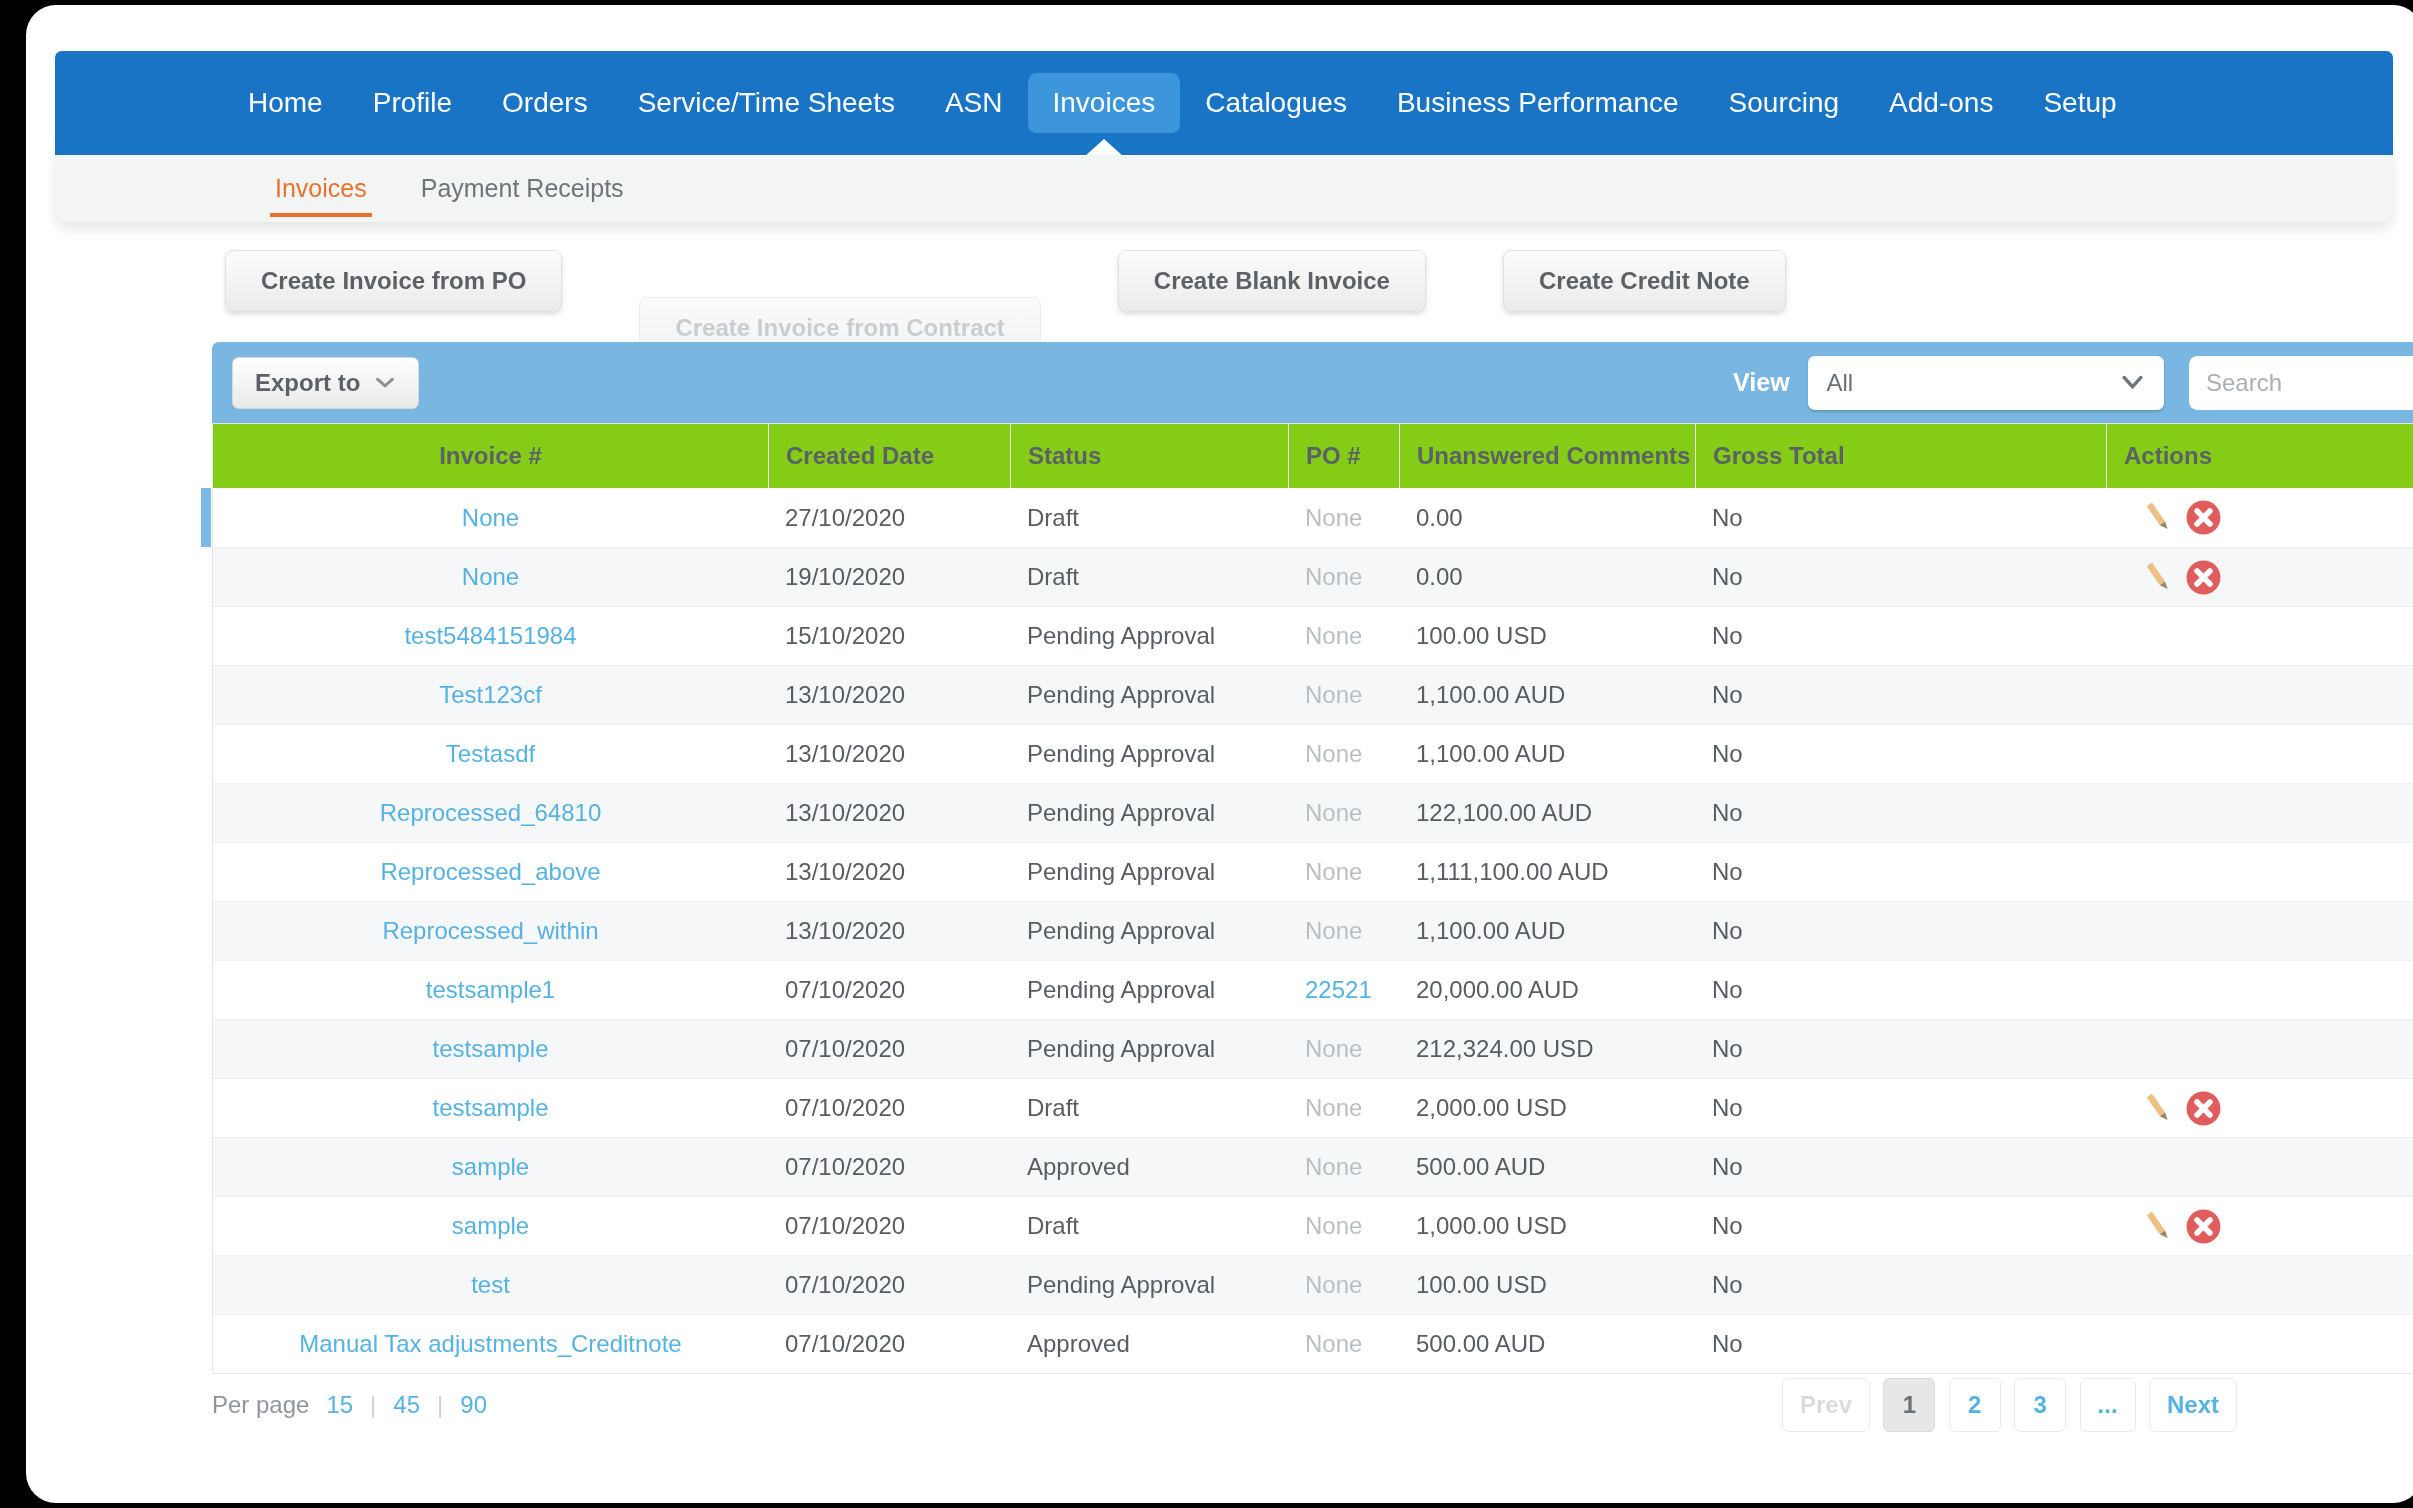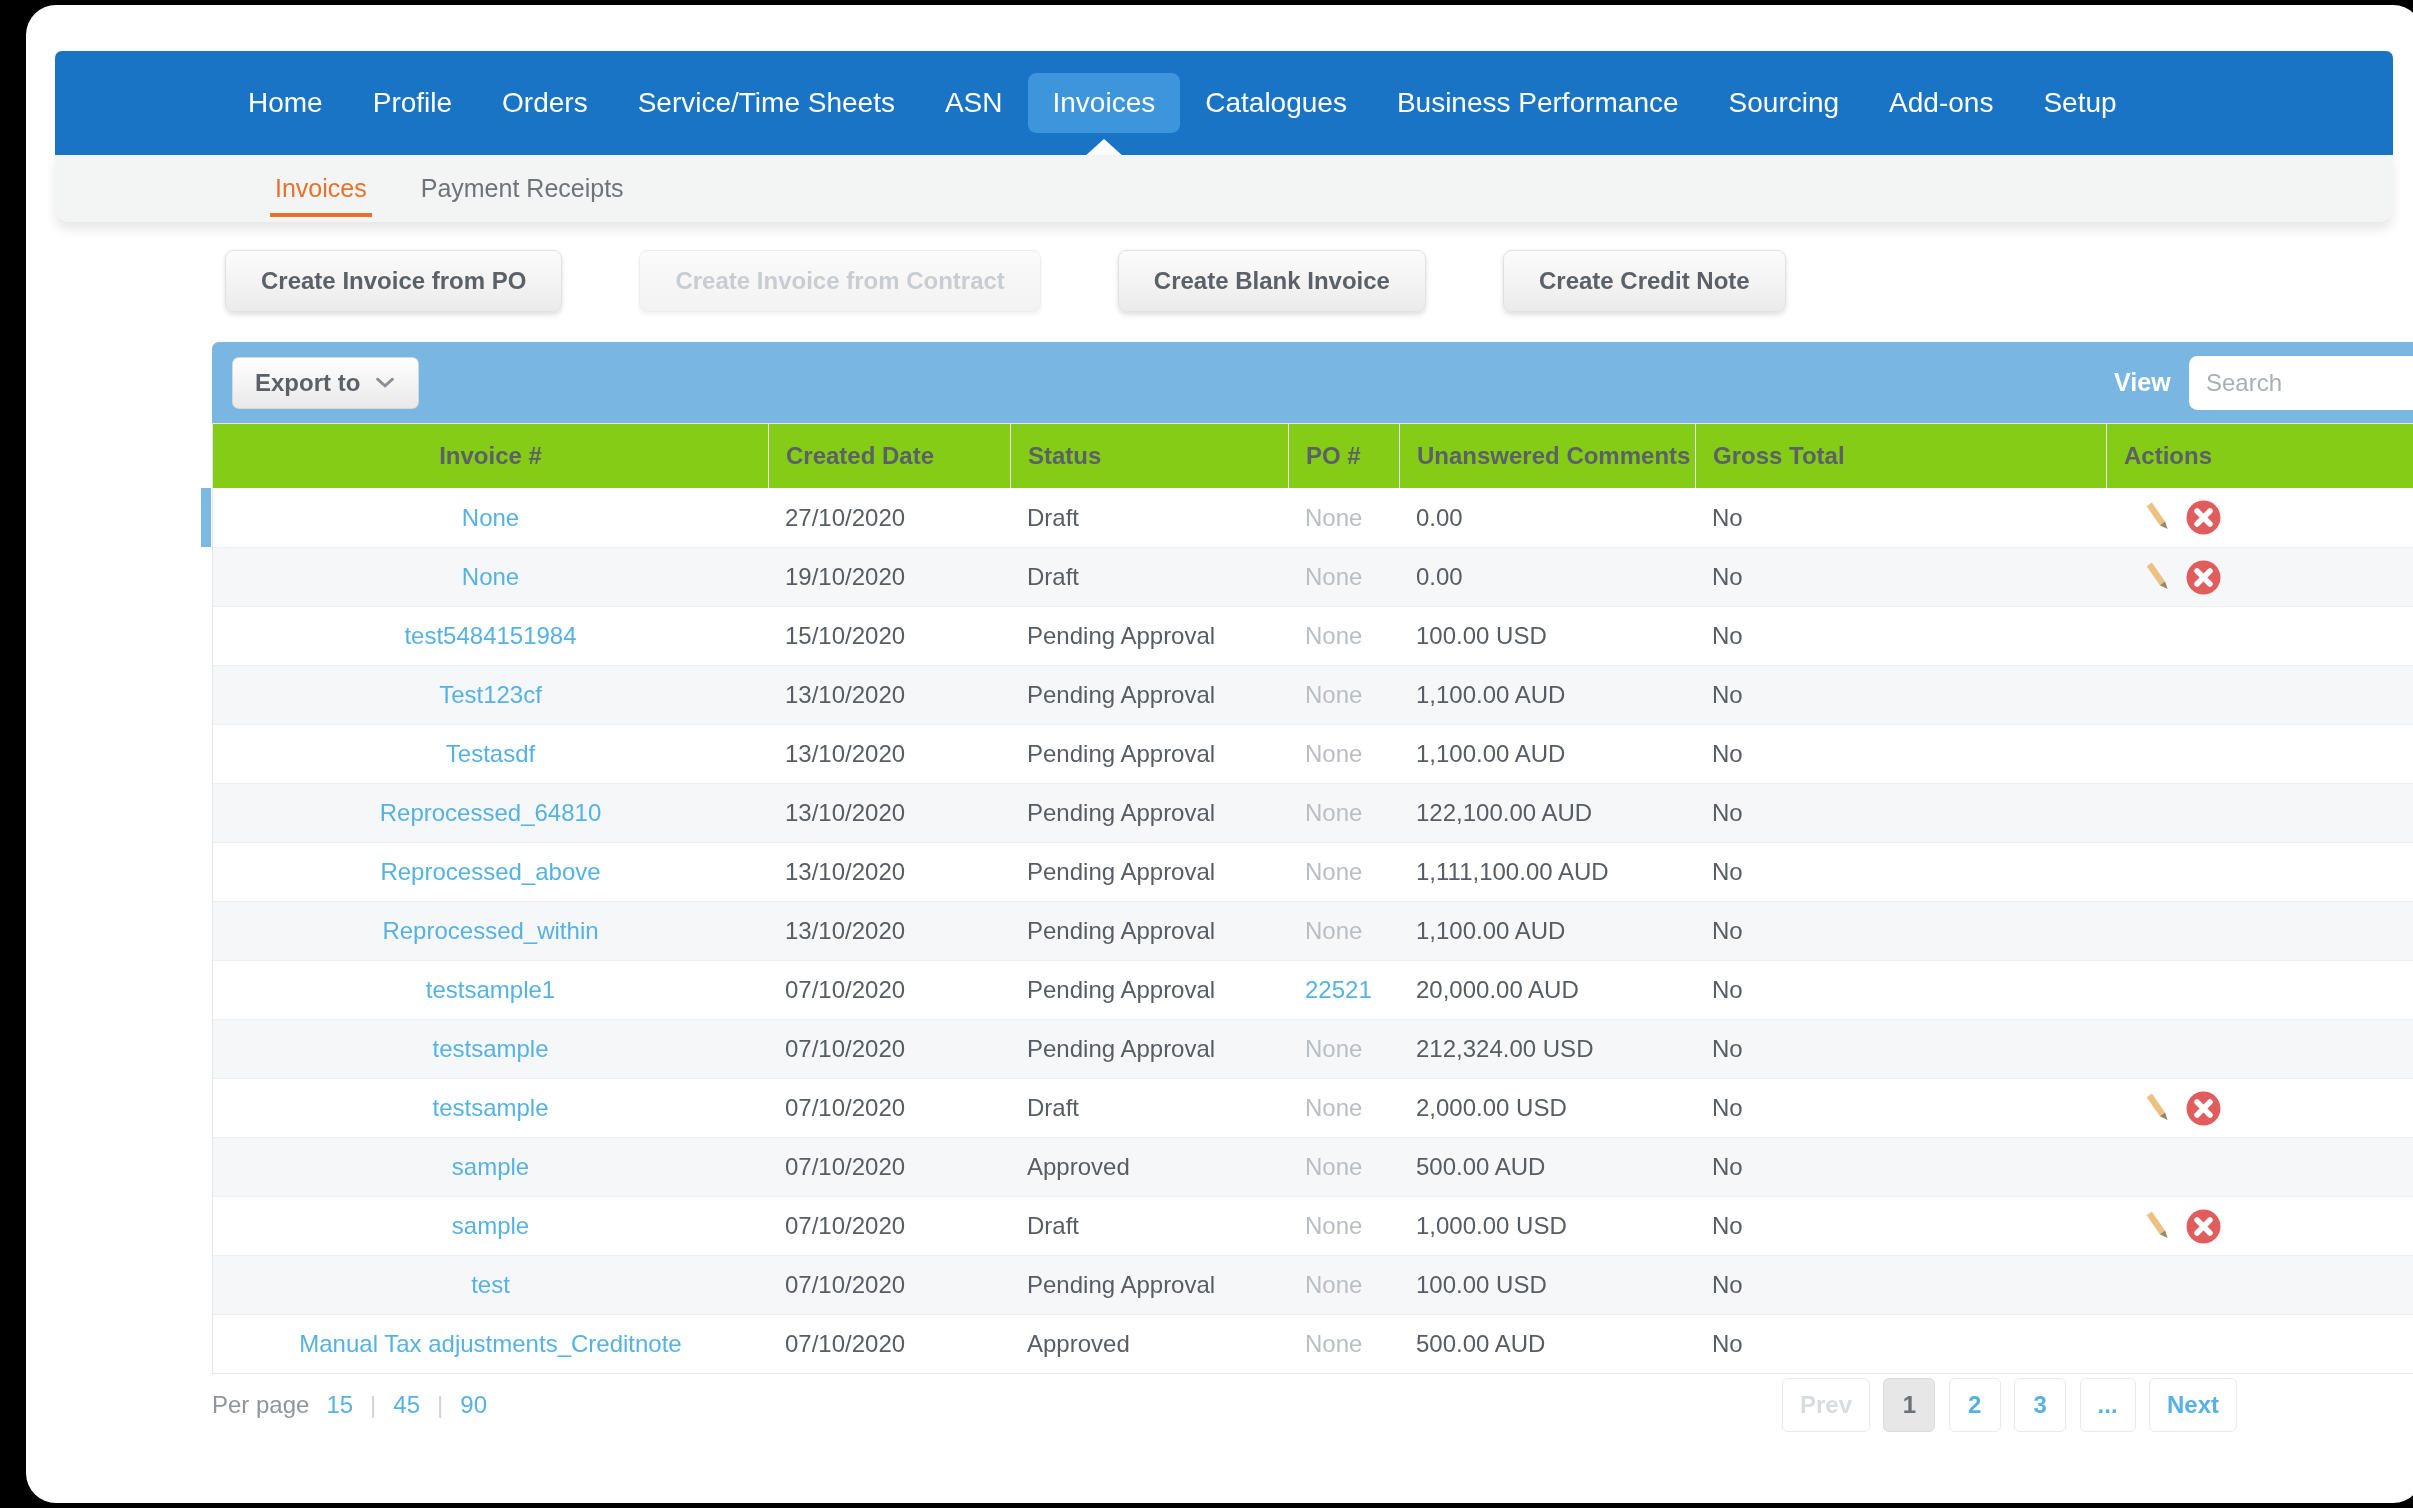--- a/index.html
+++ b/index.html
@@ -34,21 +34,21 @@
   .subnav-tab.active::after{content:"";position:absolute;left:-5px;right:-5px;
     bottom:-14.2px;height:4.2px;background:var(--accent-orange);}
 
   
   .actions-row{position:absolute;left:199px;top:245px;display:flex;gap:77px;}
   .btn{height:62px;padding:0 35px;border-radius:8.4px;border:0.8px solid #e0e0e0;
     background:linear-gradient(#fcfcfc,#ebebeb);color:#5b6166;font-weight:bold;
     font-size:24px;display:flex;align-items:center;box-shadow:0 2.5px 5px rgba(0,0,0,0.12);
     white-space:nowrap;}
   .btn.disabled{color:#c9cdd1;border-color:#ededed;
-    background:linear-gradient(#fbfbfb,#f2f2f2);box-shadow:0 2.5px 4.2px rgba(0,0,0,0.05);}
+    background:linear-gradient(#fbfbfb,#f2f2f2);box-shadow:0 2.5px 4.2px rgba(0,0,0,0.05);margin-top:47px;}
 
   
   .table-wrap{position:absolute;left:186px;top:337px;width:2320px;}
   .toolbar{height:81px;background:var(--toolbar-blue);border-radius:6.7px 6.7px 0 0;
     display:flex;align-items:center;padding:0 20px;}
   .export-btn{height:52px;padding:0 22px;border-radius:6.7px;
     background:linear-gradient(#ffffff,#e9e9e9);border:0.8px solid #d8d8d8;
     font-size:24px;font-weight:bold;color:#5b6166;display:flex;align-items:center;gap:13.4px;}
   .toolbar-spacer{flex:1;}
   .view-label{color:#fff;font-weight:bold;font-size:25px;margin-right:18.4px;}
@@ -125,20 +125,26 @@
   <div class="table-wrap">
     <div class="toolbar">
       <div class="export-btn">
         <span>Export to</span>
         <svg width="22" height="15" viewBox="0 0 26 18">
           <polyline points="4,5 13,13 22,5" fill="none" stroke="#8a9096" stroke-width="3.4" stroke-linecap="round"></polyline>
         </svg>
       </div>
       <div class="toolbar-spacer"></div>
       <span class="view-label">View</span>
+      <div class="select">
+        <span>All</span>
+        <svg width="27" height="17" viewBox="0 0 32 20">
+          <polyline points="6,4 16,15 26,4" fill="none" stroke="#6f7579" stroke-width="4" stroke-linecap="round"></polyline>
+        </svg>
+      </div>
       <div class="search">
         <input placeholder="Search" style="">
         <svg width="37" height="37" viewBox="0 0 24 24">
           <circle cx="14.5" cy="9.5" r="6.5" fill="none" stroke="#7fb4e0" stroke-width="2.6"></circle>
           <line x1="9.2" y1="15.2" x2="4.5" y2="20" stroke="#dcb183" stroke-width="3.6" stroke-linecap="round"></line>
         </svg>
       </div>
     </div>
     <div class="thead grid">
         <div class="cell">Invoice #</div>

